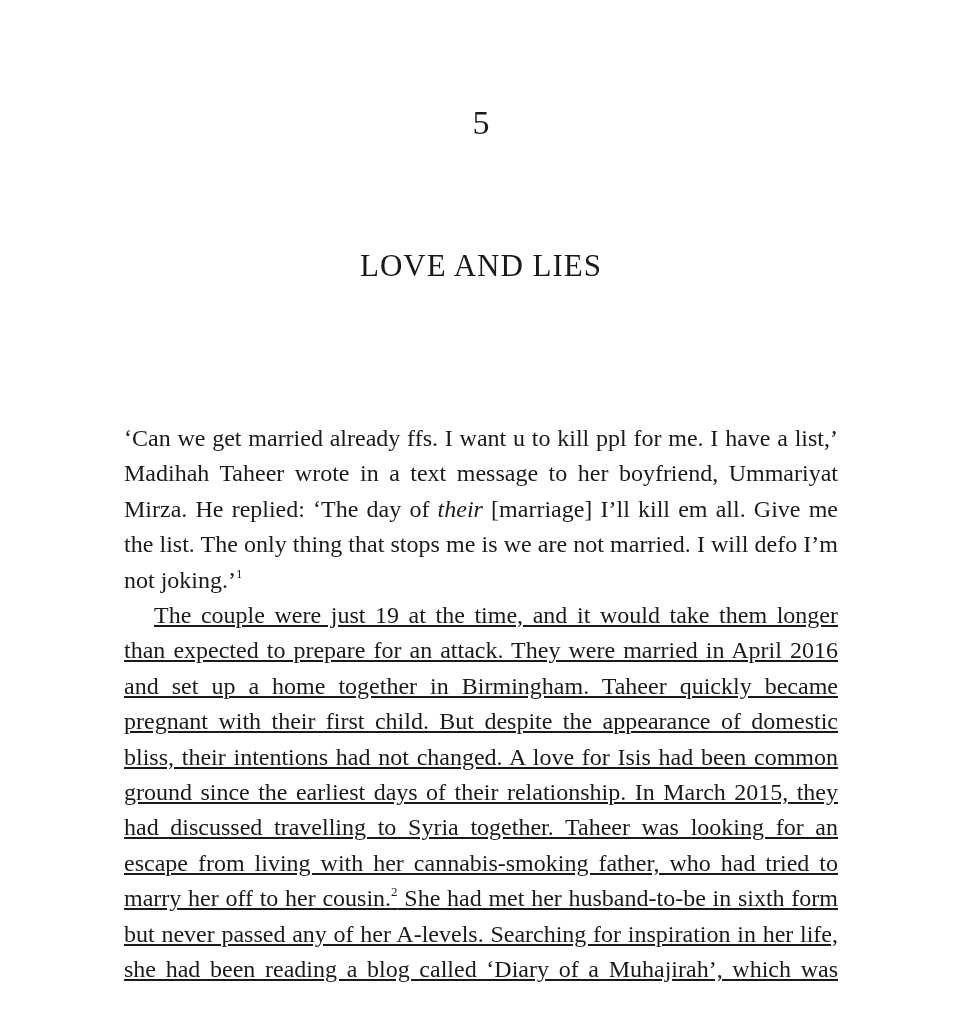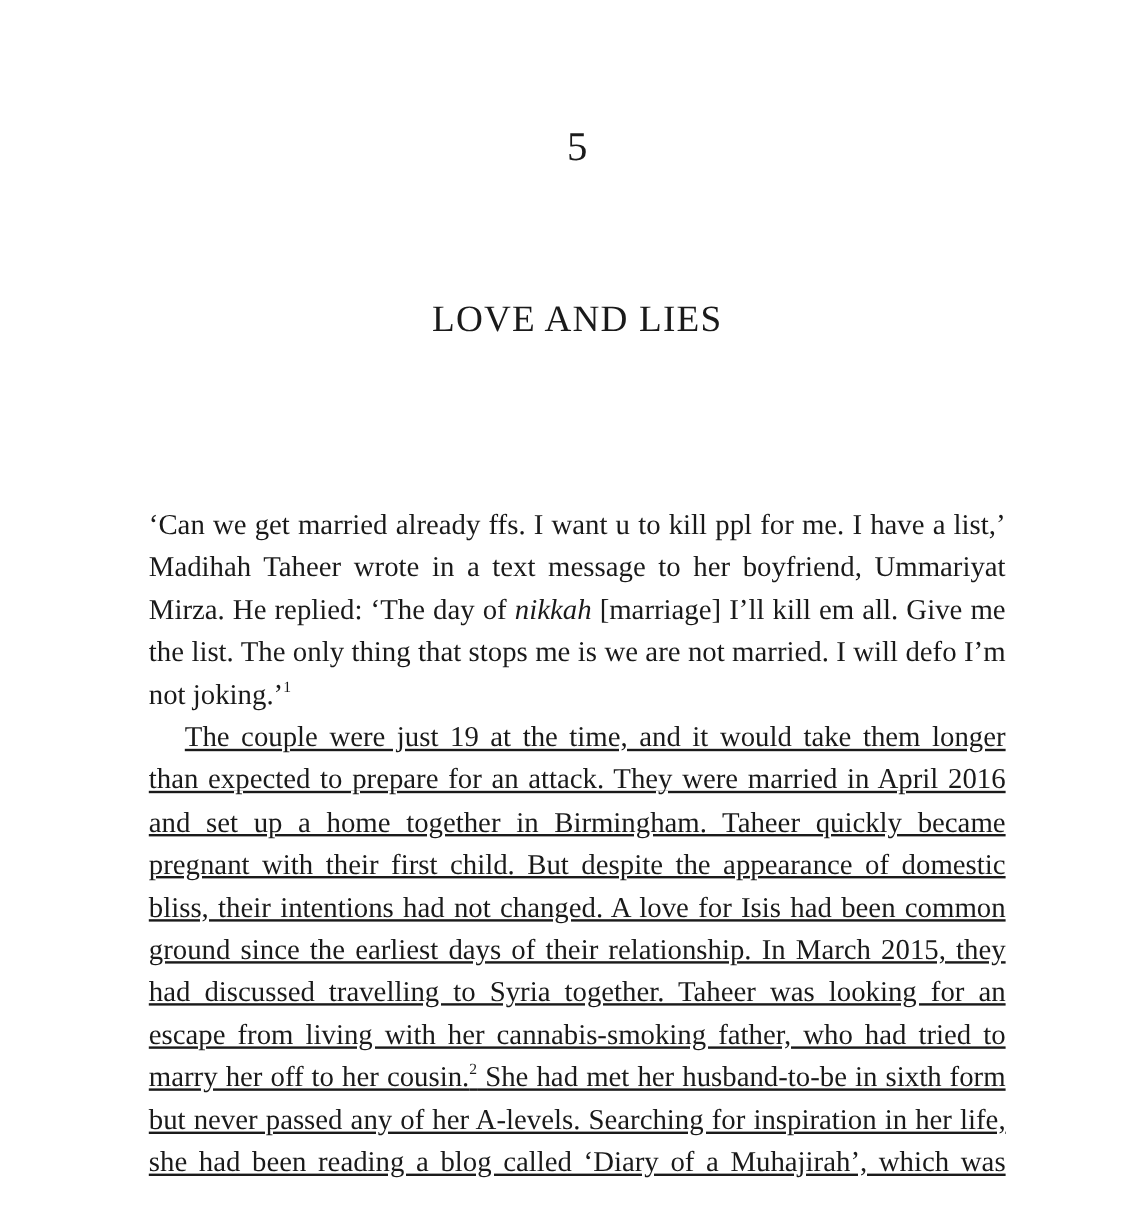--- a/index.html
+++ b/index.html
@@ -69,19 +69,19 @@
 <body>
 
 <div class="page">
 
   <div class="chapter-number">5</div>
 
   <div class="chapter-title">LOVE AND LIES</div>
 
   <div class="body-text">
 
-    <p class="para"><span>‘Can we get married already ffs. I want u to kill ppl for me. I have a list,’ Madihah Taheer wrote in a text message to her boyfriend, Ummariyat Mirza. He replied: ‘The day of </span><em>nikkah</em><span> [marriage] I’ll kill em all. Give me the list. The only thing that stops me is we are not married. I will defo I’m not joking.’</span><sup class="fn">1</sup></p>
+    <p class="para"><span>‘Can we get married already ffs. I want u to kill ppl for me. I have a list,’ Madihah Taheer wrote in a text message to her boyfriend, Ummariyat Mirza. He replied: ‘The day of </span><em>their</em><span> [marriage] I’ll kill em all. Give me the list. The only thing that stops me is we are not married. I will defo I’m not joking.’</span><sup class="fn">1</sup></p>
 
     <p class="para indented"><span>The couple were just 19 at the time, and it would take them longer than expected to prepare for an attack. They were married in April 2016 and set up a home together in Birmingham. Taheer quickly became pregnant with their first child. But despite the appearance of domestic bliss, their intentions had not changed. A love for Isis had been common ground since the earliest days of their relationship. In March 2015, they had discussed travelling to Syria together. Taheer was looking for an escape from living with her cannabis-smoking father, who had tried to marry her off to her cousin.</span><sup class="fn">2</sup><span> She had met her husband-to-be in sixth form but never passed any of her A-levels. Searching for inspiration in her life, she had been reading a blog called ‘Diary of a Muhajirah’, which was</span></p>
 
   </div>
 
 </div>
 
 </body></html>

